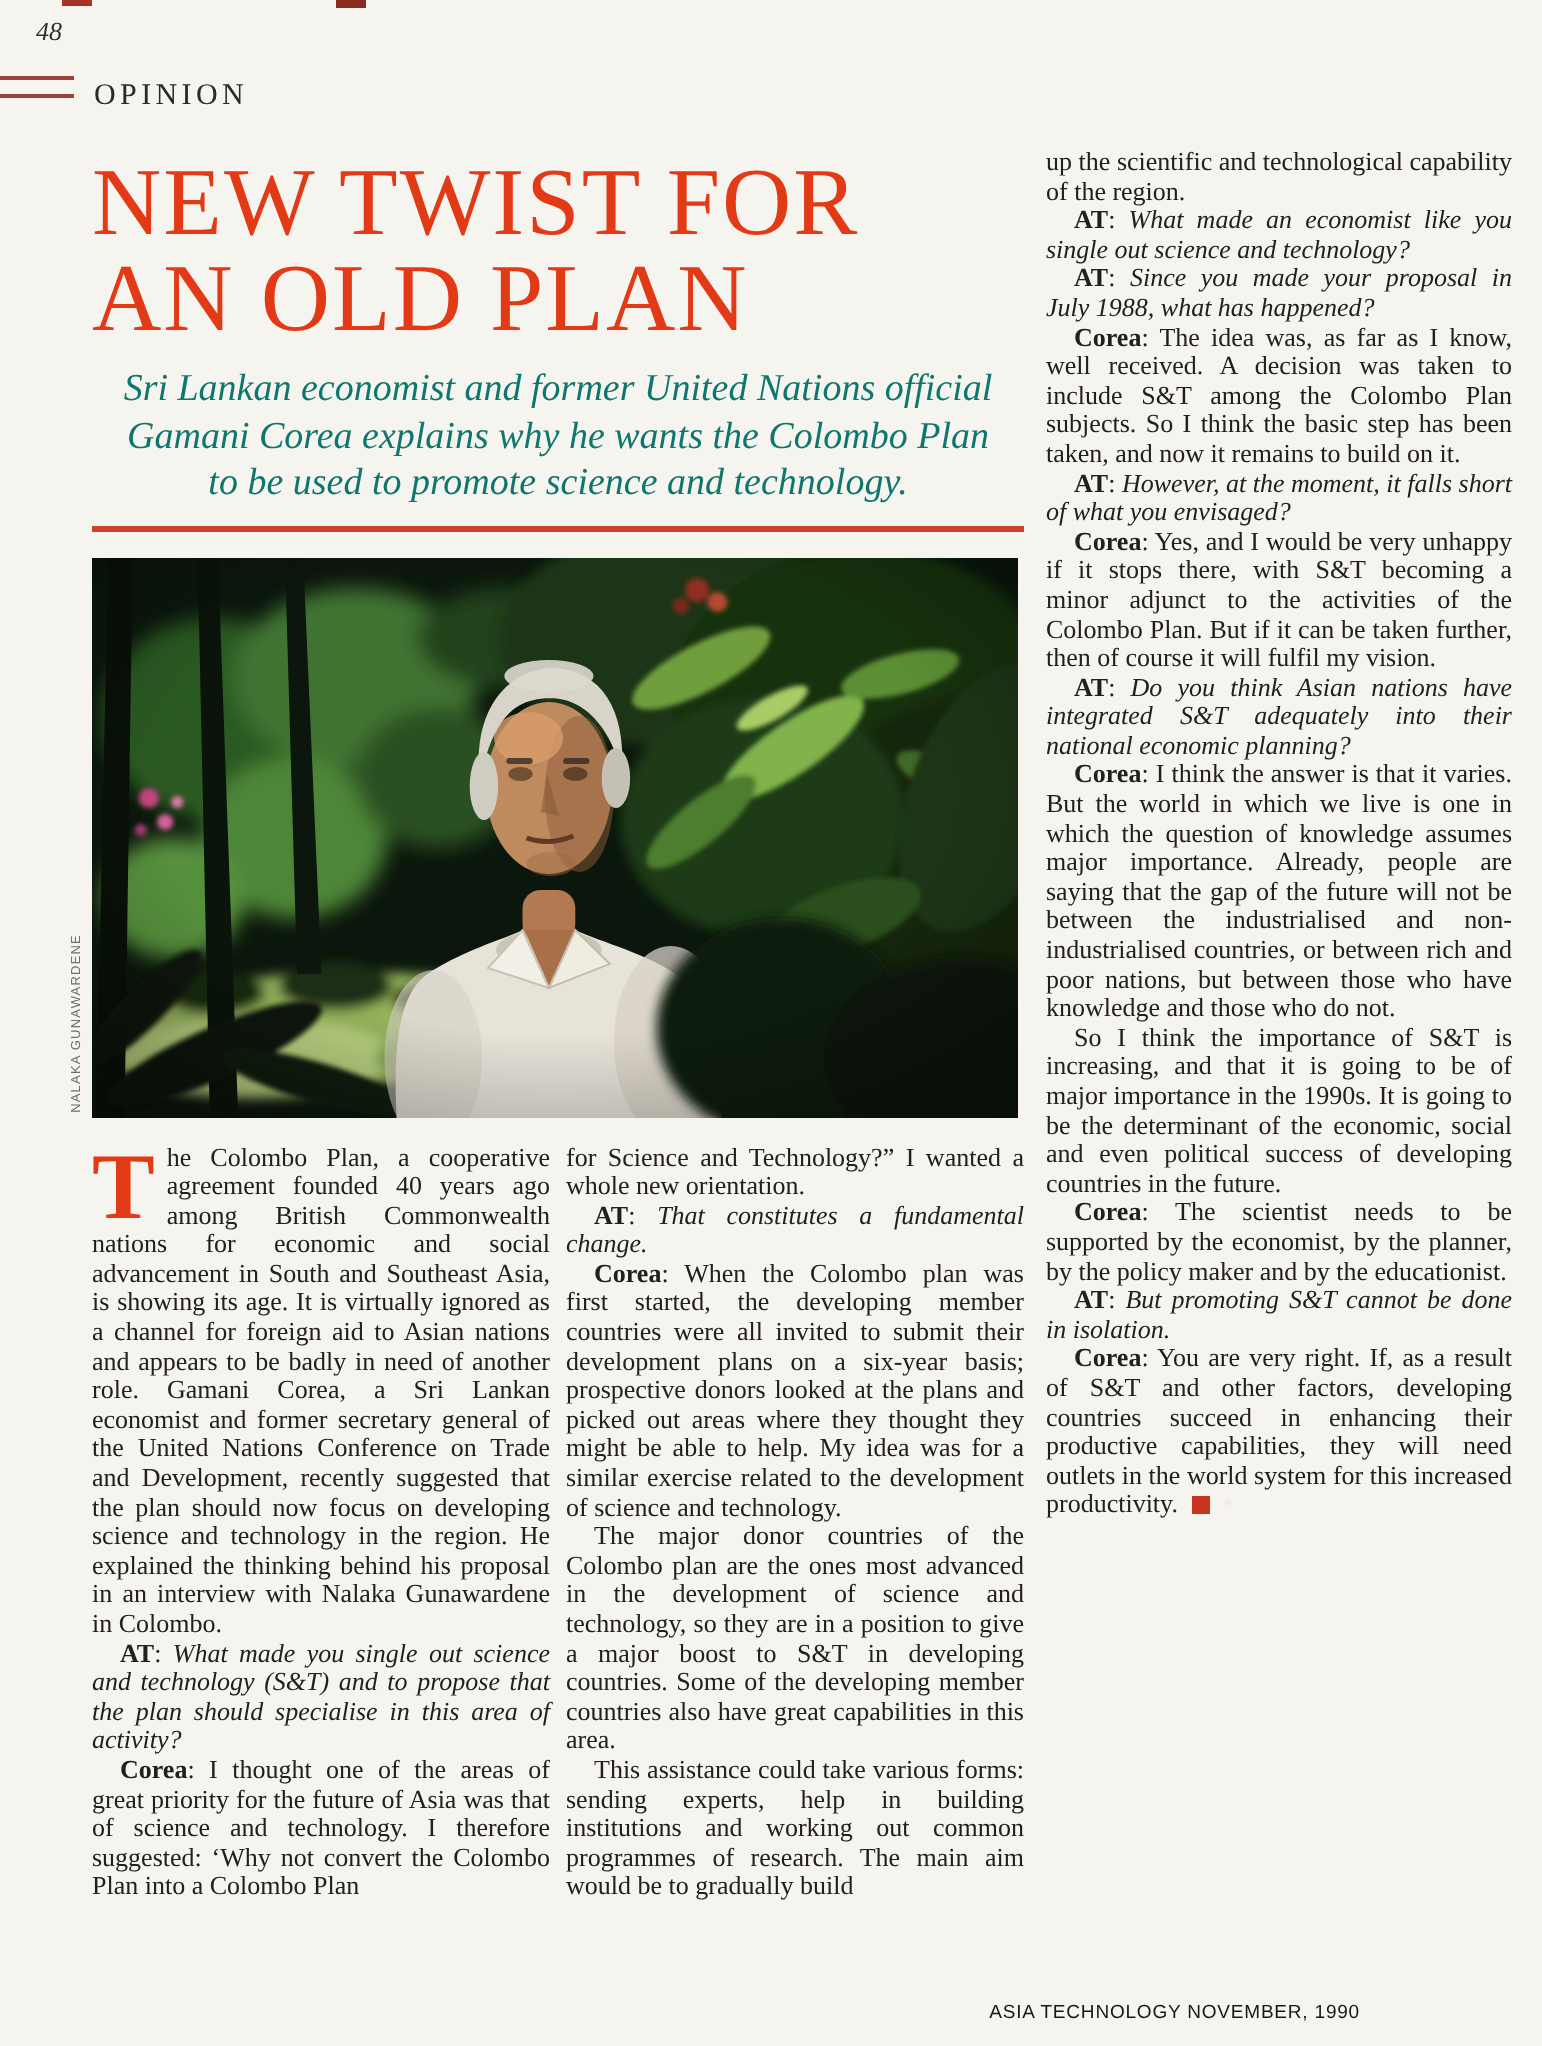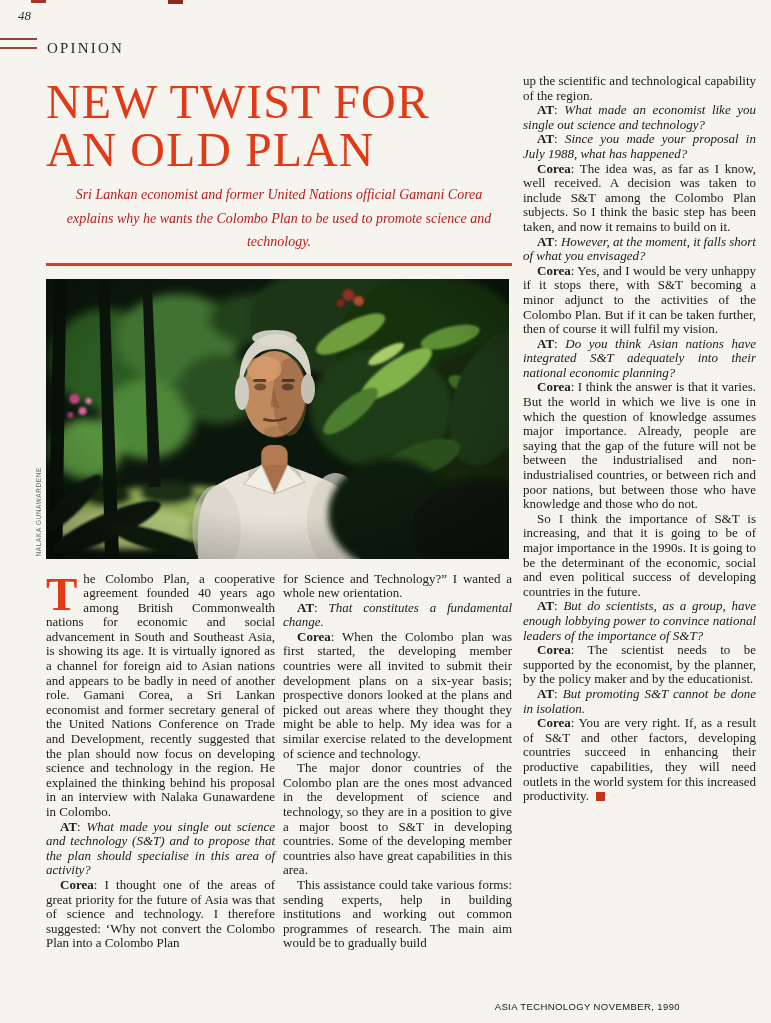--- a/index.html
+++ b/index.html
@@ -17,22 +17,22 @@
   .section-rules { position:absolute; left:0; top:38px; width:37px; }
   .section-rules .r { height:2px; background:#9d4038; margin-bottom:7px; }
   .section-label { position:absolute; left:47px; top:40px; font-size:15px;
                    letter-spacing:2.2px; color:#2b2a27; }
 
   .main-left { position:absolute; left:46px; top:78px; width:466px; }
 
   .title { margin:0; text-align:left; color:#e23a17; font-weight:500;
            font-size:48px; line-height:48px; letter-spacing:1px; }
 
-  .standfirst { margin:9px 8px 0 8px; text-align:center; color:#b91c1c;
-                font-style:italic; font-size:14px; line-height:23.5px; }
+  .standfirst { margin:9px 8px 0 8px; text-align:center; color:#0f766e;
+                font-style:italic; font-size:19px; line-height:23.5px; }
 
   .rule { height:3px; background:#cf4128; margin-top:9px; }
 
   .photo-wrap { position:relative; margin-top:13px; width:463px; height:280px; }
   .photo-wrap svg { position:absolute; left:0; top:0; width:100%; height:100%; }
   .credit { position:absolute; left:-11px; bottom:2px; writing-mode:vertical-rl;
             transform:rotate(180deg); font-family:"Liberation Sans",sans-serif;
             font-size:6.5px; letter-spacing:0.6px; color:#6f6d68; }
 
   .cols { display:flex; gap:8px; margin-top:13px; }
@@ -214,21 +214,20 @@
   <div class="col col-right">
       <p class="para cont">up the scientific and technological capability of the region.</p>
       <p class="para q"><span class="speaker">AT</span>: <span class="qtext">What made an economist like you single out science and technology?</span></p>
       <p class="para q"><span class="speaker">AT</span>: <span class="qtext">Since you made your proposal in July 1988, what has happened?</span></p>
       <p class="para a"><span class="speaker">Corea</span>: <span class="atext">The idea was, as far as I know, well received. A decision was taken to include S&amp;T among the Colombo Plan subjects. So I think the basic step has been taken, and now it remains to build on it.</span></p>
       <p class="para q"><span class="speaker">AT</span>: <span class="qtext">However, at the moment, it falls short of what you envisaged?</span></p>
       <p class="para a"><span class="speaker">Corea</span>: <span class="atext">Yes, and I would be very unhappy if it stops there, with S&amp;T becoming a minor adjunct to the activities of the Colombo Plan. But if it can be taken further, then of course it will fulfil my vision.</span></p>
       <p class="para q"><span class="speaker">AT</span>: <span class="qtext">Do you think Asian nations have integrated S&amp;T adequately into their national economic planning?</span></p>
       <p class="para a"><span class="speaker">Corea</span>: <span class="atext">I think the answer is that it varies. But the world in which we live is one in which the question of knowledge assumes major importance. Already, people are saying that the gap of the future will not be between the industrialised and non-industrialised countries, or between rich and poor nations, but between those who have knowledge and those who do not.</span></p>
       <p class="para plain">So I think the importance of S&amp;T is increasing, and that it is going to be of major importance in the 1990s. It is going to be the determinant of the economic, social and even political success of developing countries in the future.</p>
-      <p class="para q"><span class="speaker">AT</span>: <span class="qtext">But do scientists, as a group, have enough lobbying power to convince national leaders of the importance of S&amp;T?</span></p>
       <p class="para a"><span class="speaker">Corea</span>: <span class="atext">The scientist needs to be supported by the economist, by the planner, by the policy maker and by the educationist.</span></p>
       <p class="para q"><span class="speaker">AT</span>: <span class="qtext">But promoting S&amp;T cannot be done in isolation.</span></p>
       <p class="para a"><span class="speaker">Corea</span>: <span class="atext">You are very right. If, as a result of S&amp;T and other factors, developing countries succeed in enhancing their productive capabilities, they will need outlets in the world system for this increased productivity.</span><span class="endmark"></span></p>
     </div>
 
   <div class="footer">ASIA TECHNOLOGY NOVEMBER, 1990</div>
 
 </div>
 
 </body></html>

